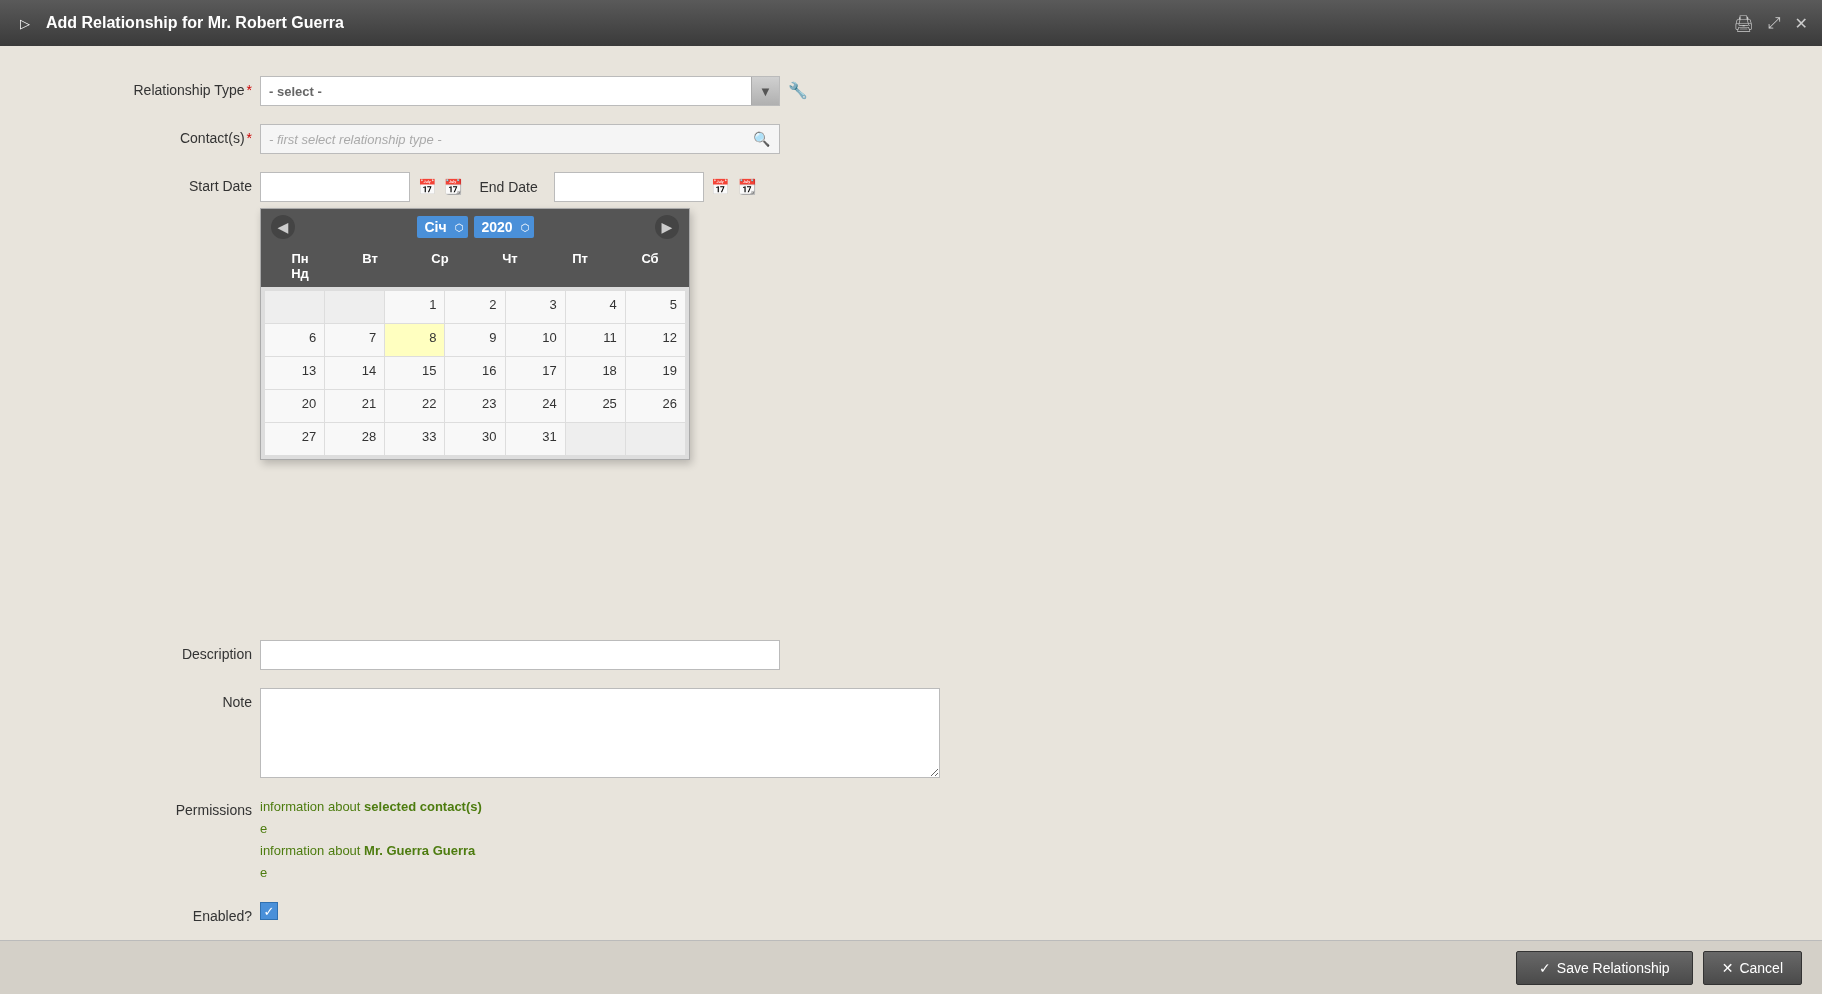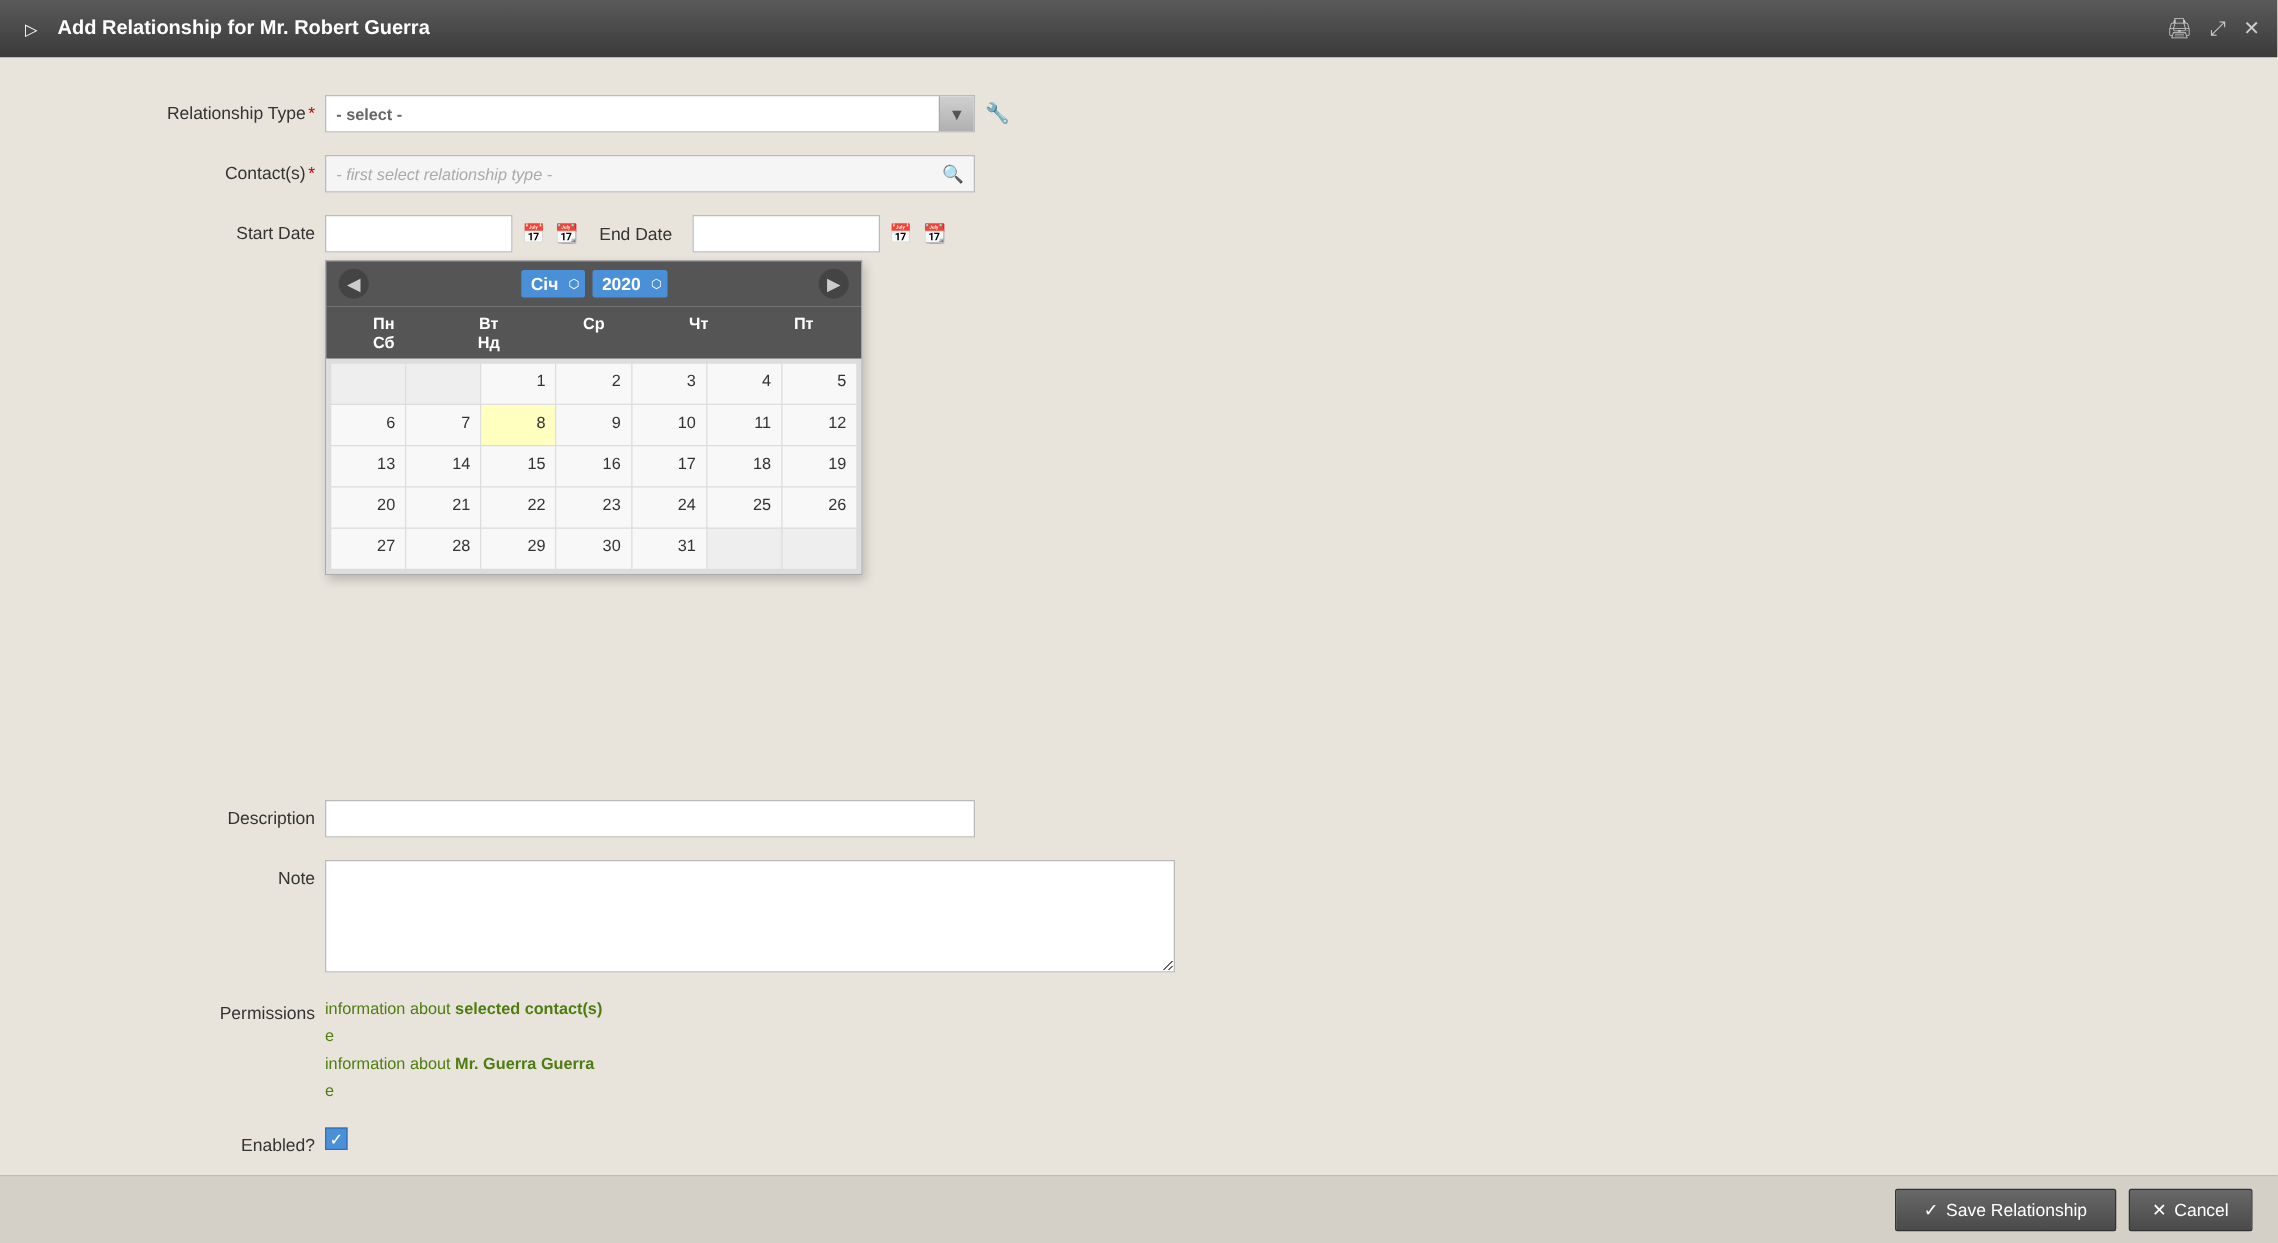--- a/index.html
+++ b/index.html
@@ -221,21 +221,21 @@
       right: 4px;
       top: 50%;
       transform: translateY(-50%);
       color: #fff;
       font-size: 10px;
       pointer-events: none;
     }
     .cal-days-header {
       background: #555;
       display: grid;
-      grid-template-columns: repeat(5, 1fr);
+      grid-template-columns: repeat(6, 1fr);
       text-align: center;
       padding: 6px 4px;
     }
     .cal-day-name {
       color: #fff;
       font-size: 13px;
       font-weight: bold;
     }
     .cal-grid {
       display: grid;
@@ -457,21 +457,21 @@
           <div class="cal-cell">20</div>
           <div class="cal-cell">21</div>
           <div class="cal-cell">22</div>
           <div class="cal-cell">23</div>
           <div class="cal-cell">24</div>
           <div class="cal-cell">25</div>
           <div class="cal-cell">26</div>
 
           <div class="cal-cell">27</div>
           <div class="cal-cell">28</div>
-          <div class="cal-cell">29</div>
+          <div class="cal-cell">33</div>
           <div class="cal-cell">30</div>
           <div class="cal-cell">31</div>
           <div class="cal-cell empty"></div>
           <div class="cal-cell empty"></div>
         </div>
       </div>
     </div>
   </div>
 
   <div style="height: 420px;"></div>

